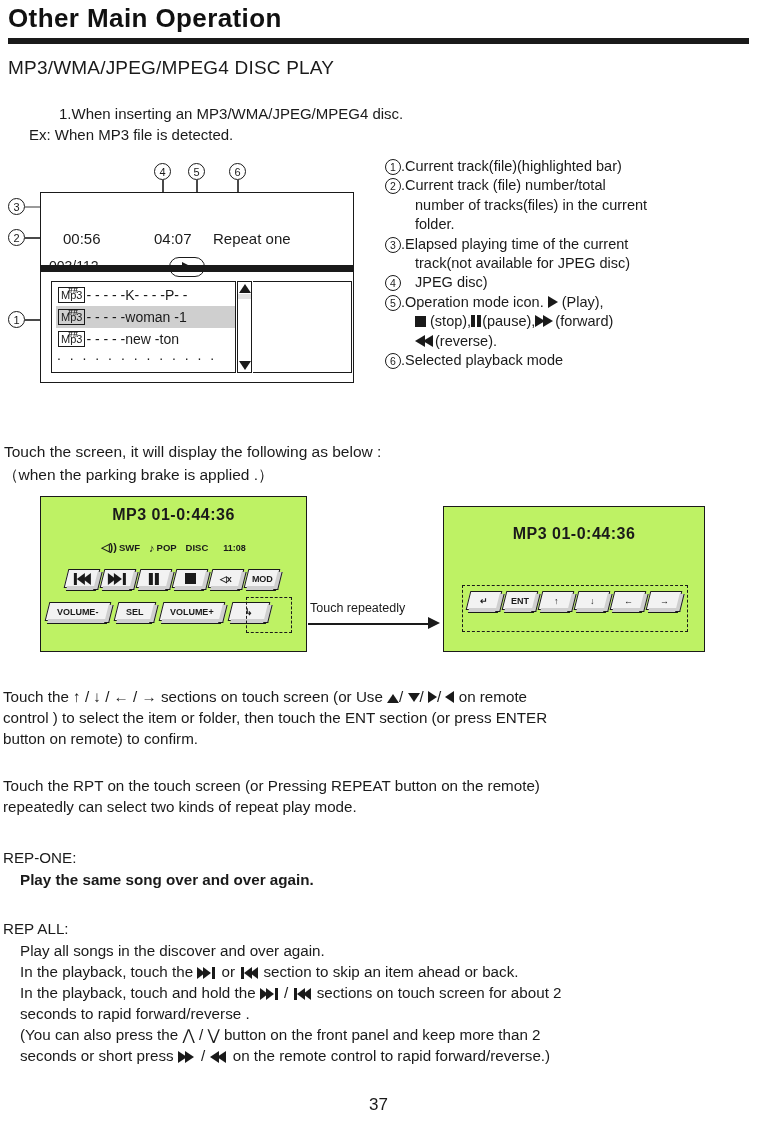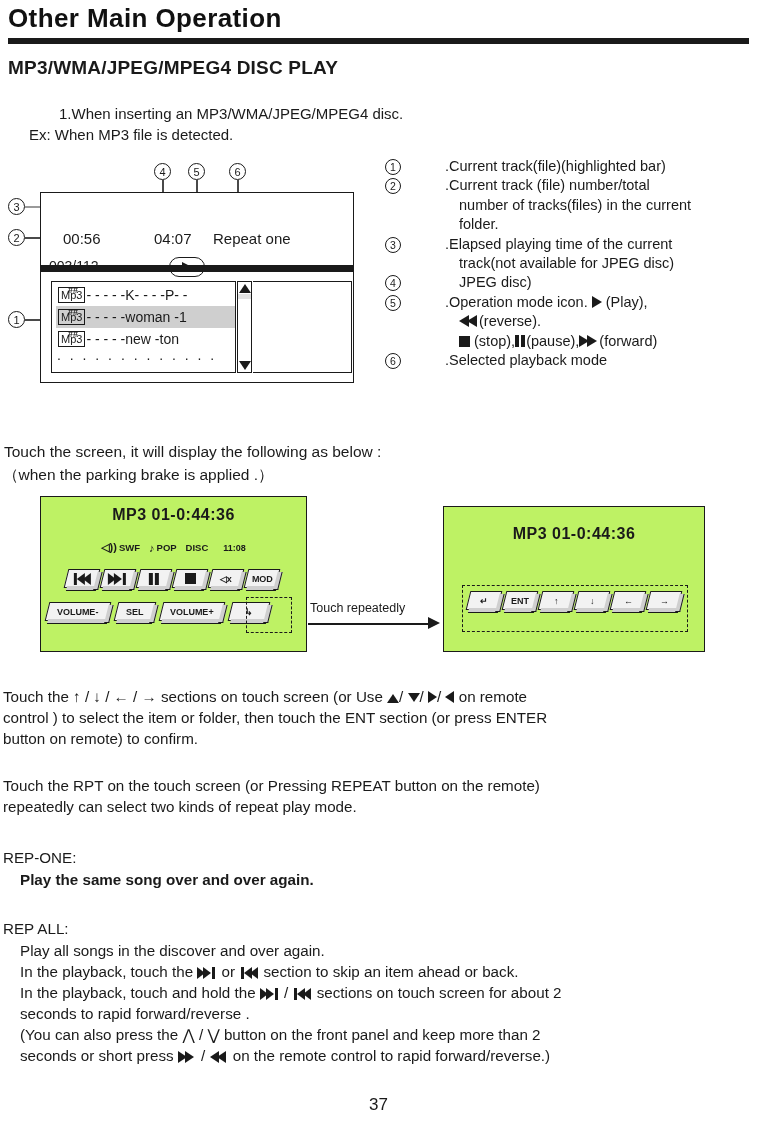--- a/index.html
+++ b/index.html
@@ -38,21 +38,21 @@
     width: 741px;
     height: 6px;
     background: #1a1a1a;
   }
 
   .section-title {
     position: absolute;
     left: 8px;
     top: 57px;
     font-size: 19px;
-    font-weight: bold;
+    font-weight: normal;
     letter-spacing: 0.2px;
   }
 
   .intro-line1 {
     position: absolute;
     left: 11px;
     top: 105px;
     font-size: 15px;
     margin-left: 48px;
   }
@@ -266,21 +266,20 @@
     border-radius: 50%;
     font-size: 10.5px;
     line-height: 14px;
     text-align: center;
     margin-top: 2px;
     box-sizing: border-box;
   }
   .legend-text {
     margin-left: 0px;
     flex: 1 1 auto;
-    padding-left: 44px;
   }
   .legend-text .indent { display: block; padding-left: 14px; }
 
   .gl { display: inline-block; vertical-align: -1px; }
   .gl-play {
     width: 0; height: 0;
     border-left: 10px solid #1a1a1a;
     border-top: 6px solid transparent;
     border-bottom: 6px solid transparent;
   }
@@ -573,22 +572,22 @@
   <div class="legend-item">
     <span class="legend-num">4</span>
     <span class="legend-text">
       <span class="indent">JPEG disc)</span>
     </span>
   </div>
   <div class="legend-item">
     <span class="legend-num">5</span>
     <span class="legend-text">
       <span><span>.Operation mode icon.  </span><span class="gl gl-play"></span><span> (Play),</span></span>
+      <span class="indent"><span class="gl gl-stop"></span><span> (stop),</span><span class="gl gl-pause"><i></i><i></i></span><span>(pause),</span><span class="gl gl-ff"><i></i><i></i></span><span>(forward)</span></span>
       <span class="indent"><span class="gl gl-rw"><i></i><i></i></span><span>(reverse).</span></span>
-      <span class="indent"><span class="gl gl-stop"></span><span> (stop),</span><span class="gl gl-pause"><i></i><i></i></span><span>(pause),</span><span class="gl gl-ff"><i></i><i></i></span><span>(forward)</span></span>
     </span>
   </div>
   <div class="legend-item">
     <span class="legend-num">6</span>
     <span class="legend-text">.Selected playback mode</span>
   </div>
 </div>
 
 <div class="mid-p1">Touch the screen, it will display the following as below :</div>
 <div class="mid-p2">（when the parking brake is applied .）</div>

